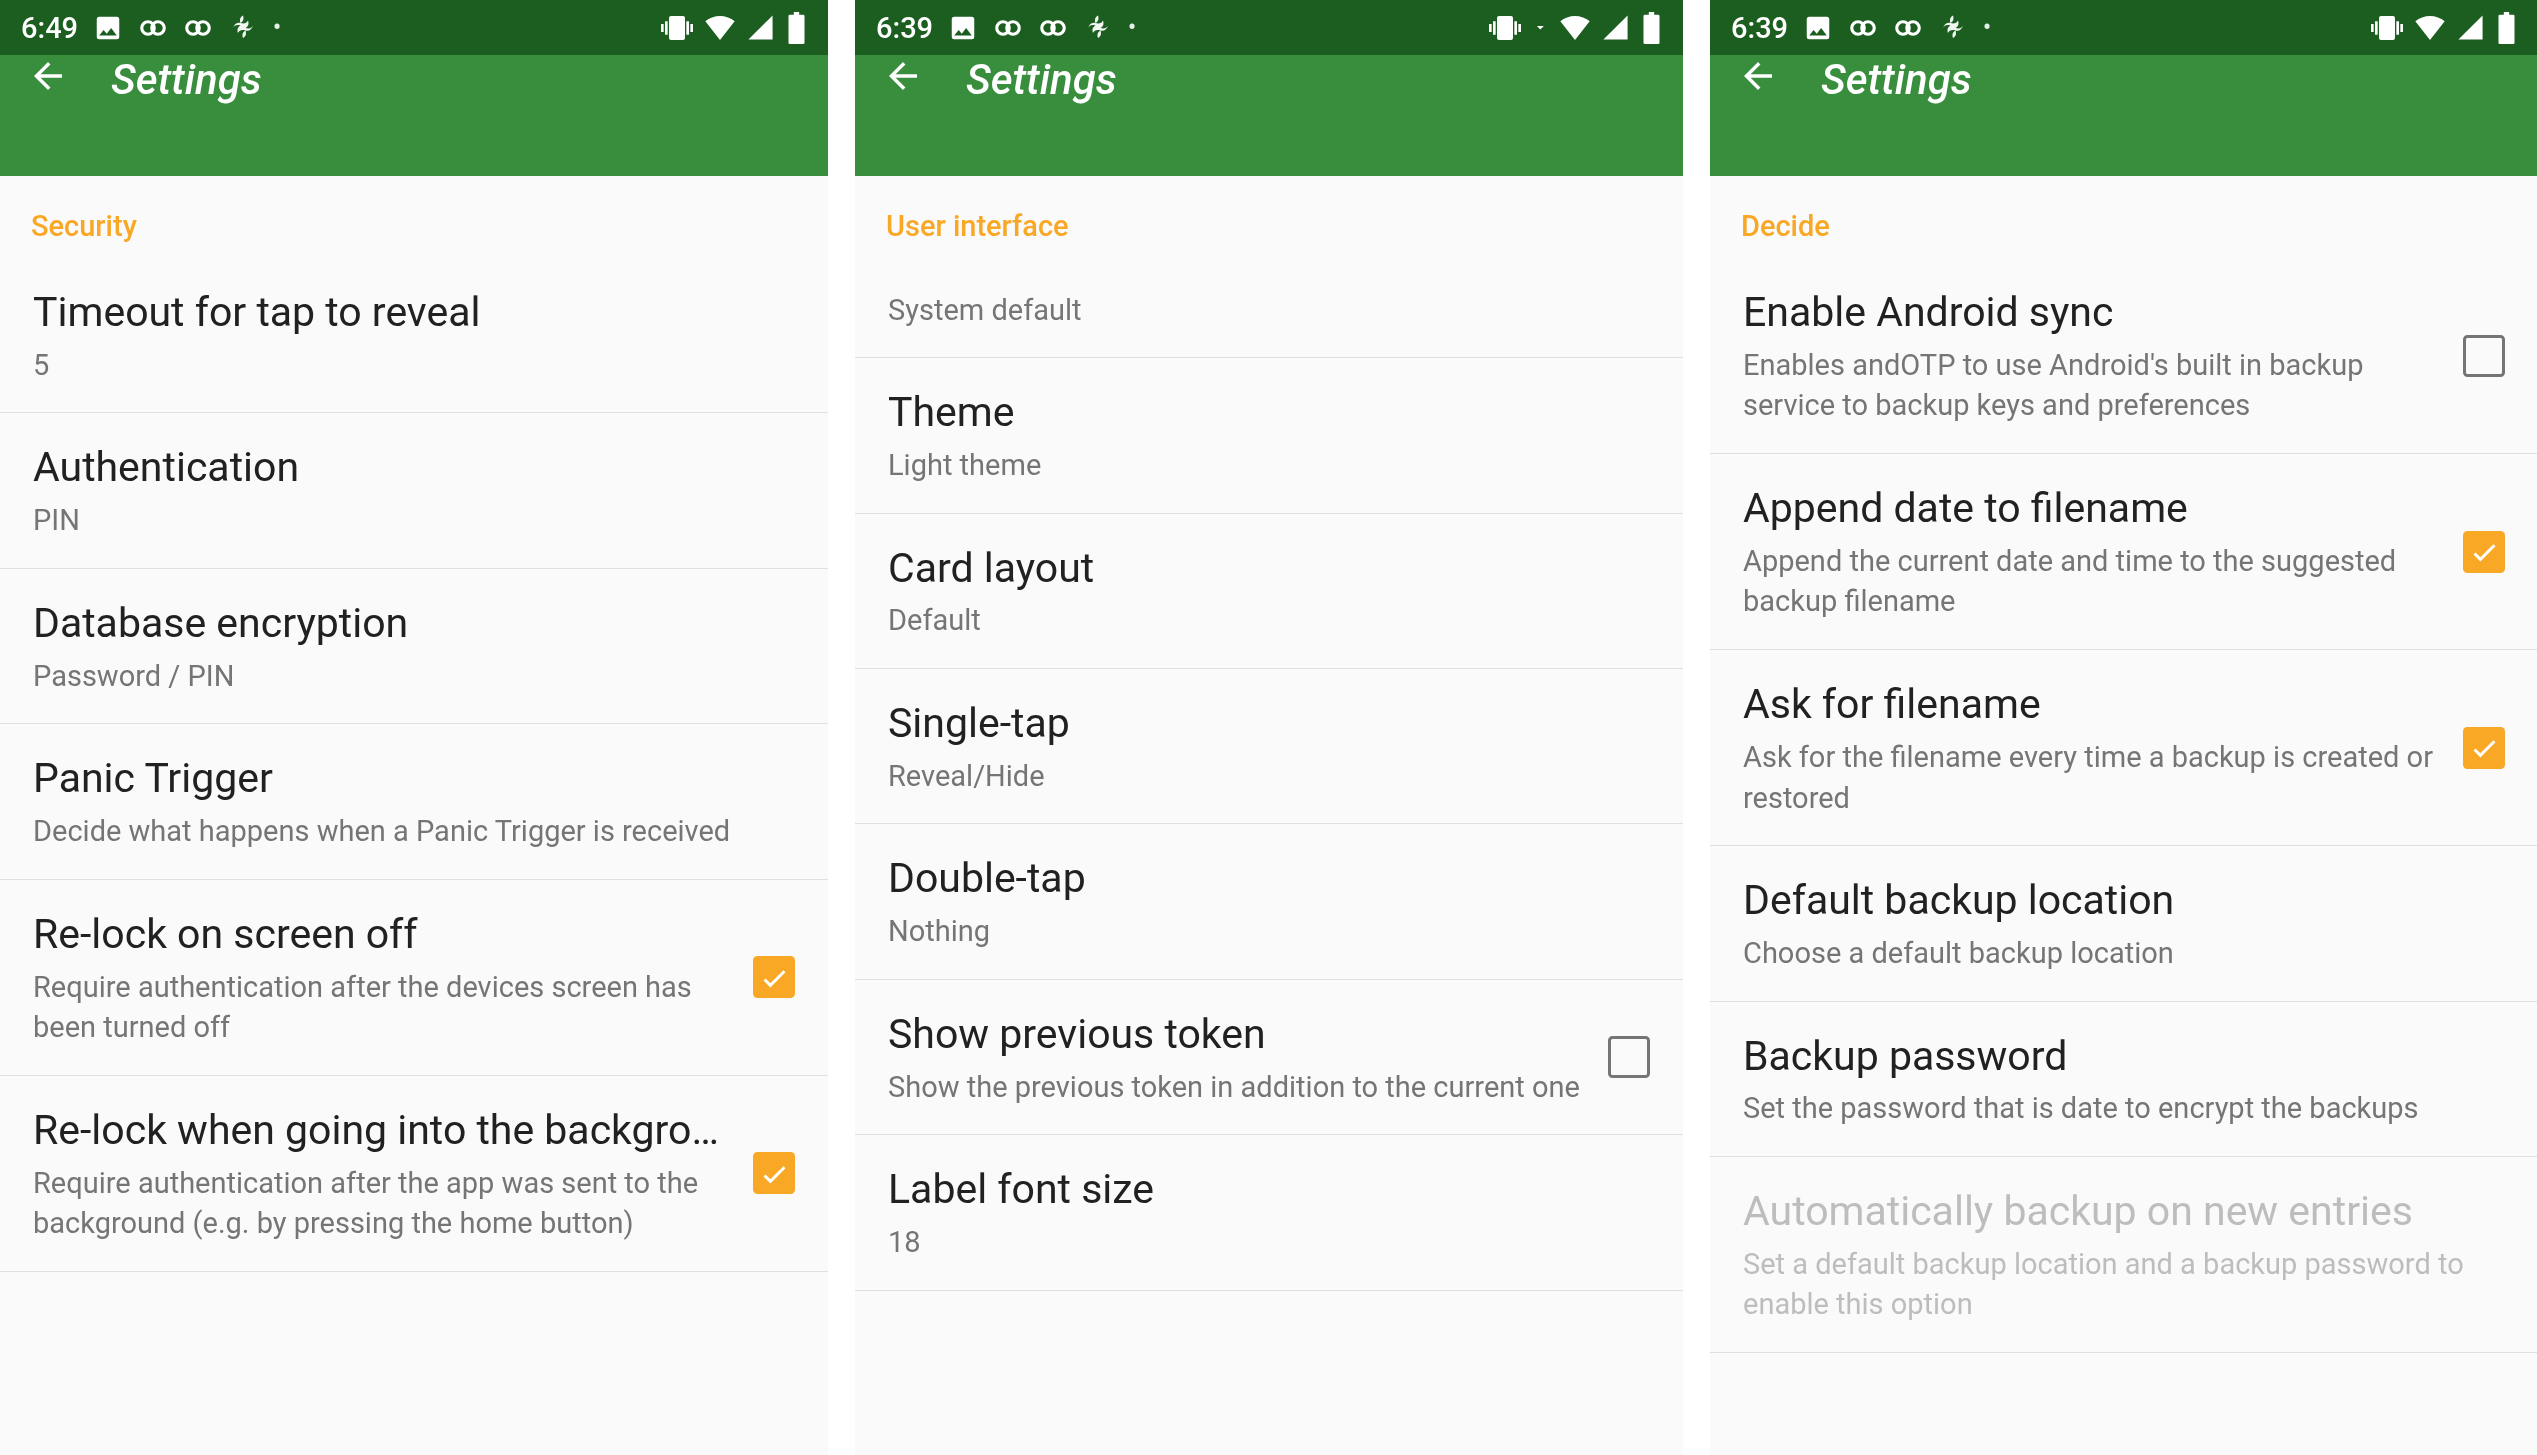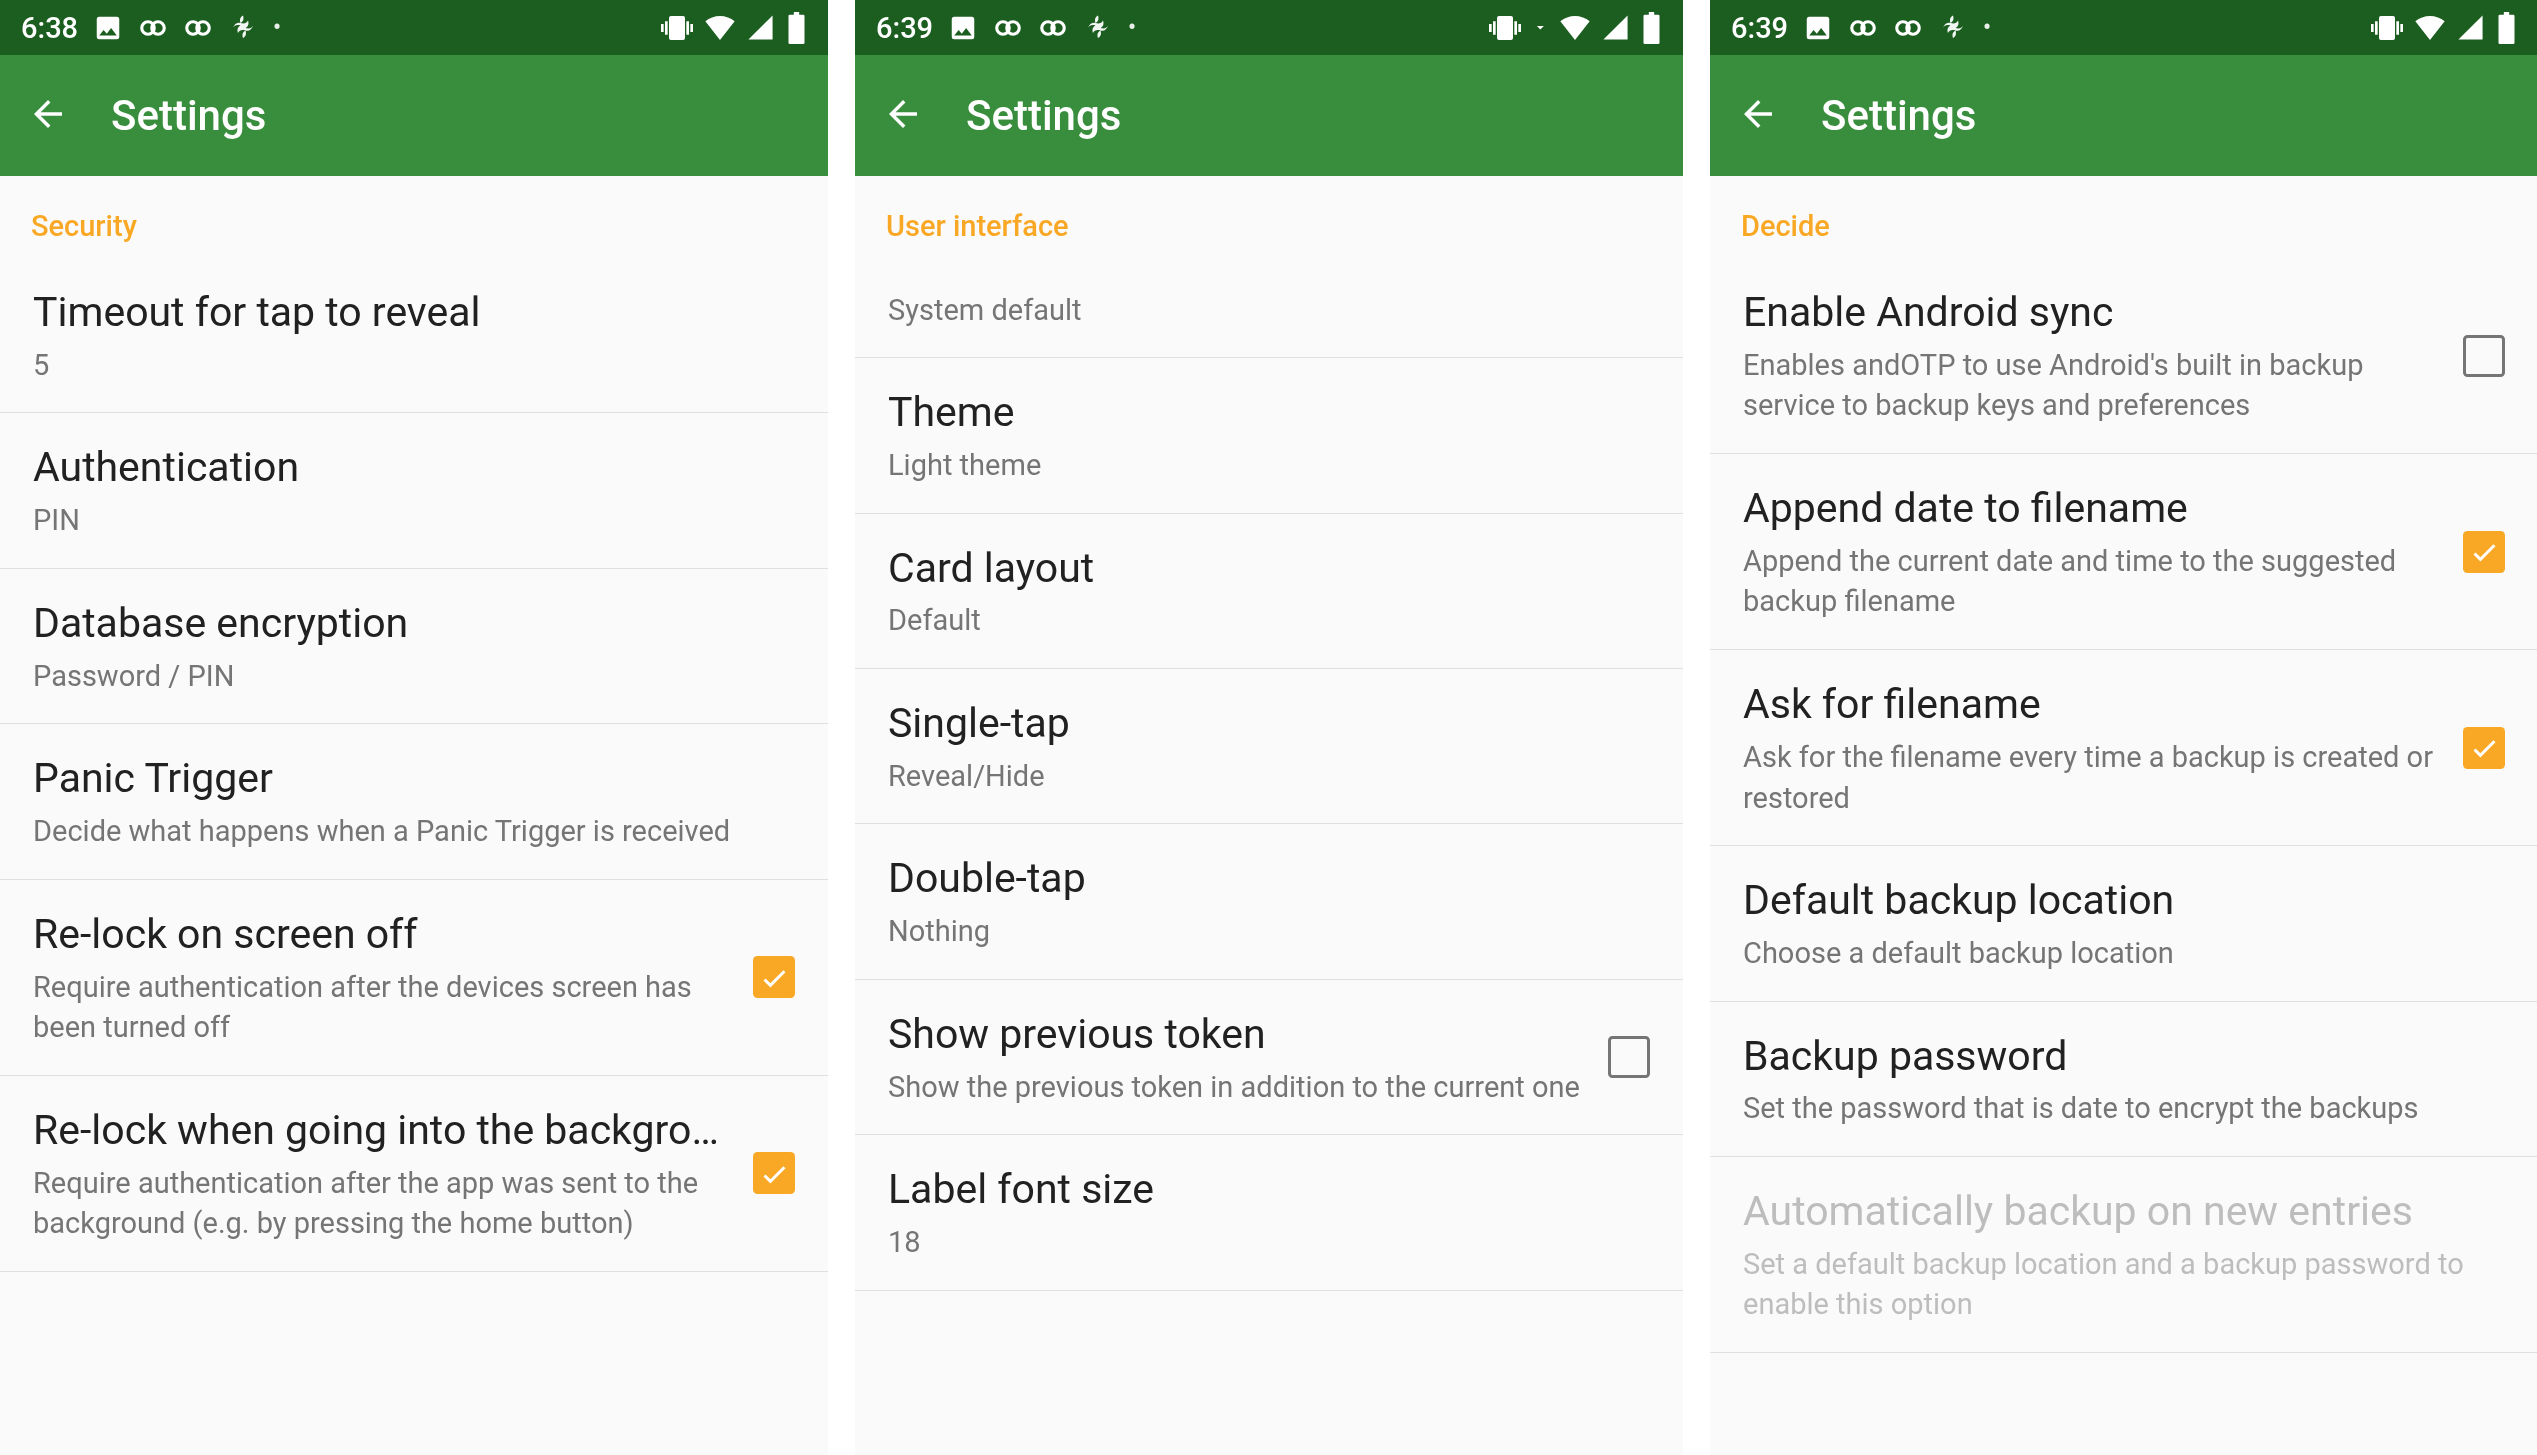--- a/index.html
+++ b/index.html
@@ -31,23 +31,23 @@
     font-weight: 500;
   }
   .status-left { display: flex; align-items: center; gap: 15px; }
   .status-right { margin-left: auto; display: flex; align-items: center; gap: 10.6px; }
   .status-icon { display: inline-flex; align-items: center; justify-content: center; }
   .app-bar {
     height: 121px;
     background: #388e3c;
     color: #ffffff;
     display: flex;
-    align-items: center;
     padding: 0 27px;
     gap: 42px;
+    font-style: italic;
   }
   .back-arrow svg { width: 42px; height: 42px; fill: #ffffff; }
   .app-title { font-size: 42px; font-weight: 500; }
   .content { flex: 1; overflow: hidden; background: #fafafa; }
   .section-header {
     color: #f9a825;
     font-size: 29px;
     font-weight: 500;
     padding: 33px 33px 15px 31px;
   }
@@ -94,21 +94,21 @@
   }
   .checkbox.checked svg { width: 33px; height: 33px; fill: #ffffff; }
   .dot { font-size: 23px; opacity: 0.9; }
 </style>
 </head>
 <body>
 
 <div class="phone">
   <div class="status-bar">
     <div class="status-left">
-      <span>6:38</span>
+      <span>6:49</span>
       <span class="status-icon">
           <svg width="30" height="30" viewBox="0 0 24 24" fill="#fff">
             <path d="M21 19V5a2 2 0 0 0-2-2H5a2 2 0 0 0-2 2v14a2 2 0 0 0 2 2h14a2 2 0 0 0 2-2zM8.5 13.5l2.5 3 3.5-4.5 4.5 6H5l3.5-4.5z"></path>
           </svg>
         </span>
       <span class="status-icon">
           <svg width="30" height="30" viewBox="0 0 24 24" fill="none" stroke="#fff" stroke-width="2.5">
             <circle cx="8" cy="12" r="5"></circle>
             <circle cx="16" cy="12" r="5"></circle>
           </svg>

